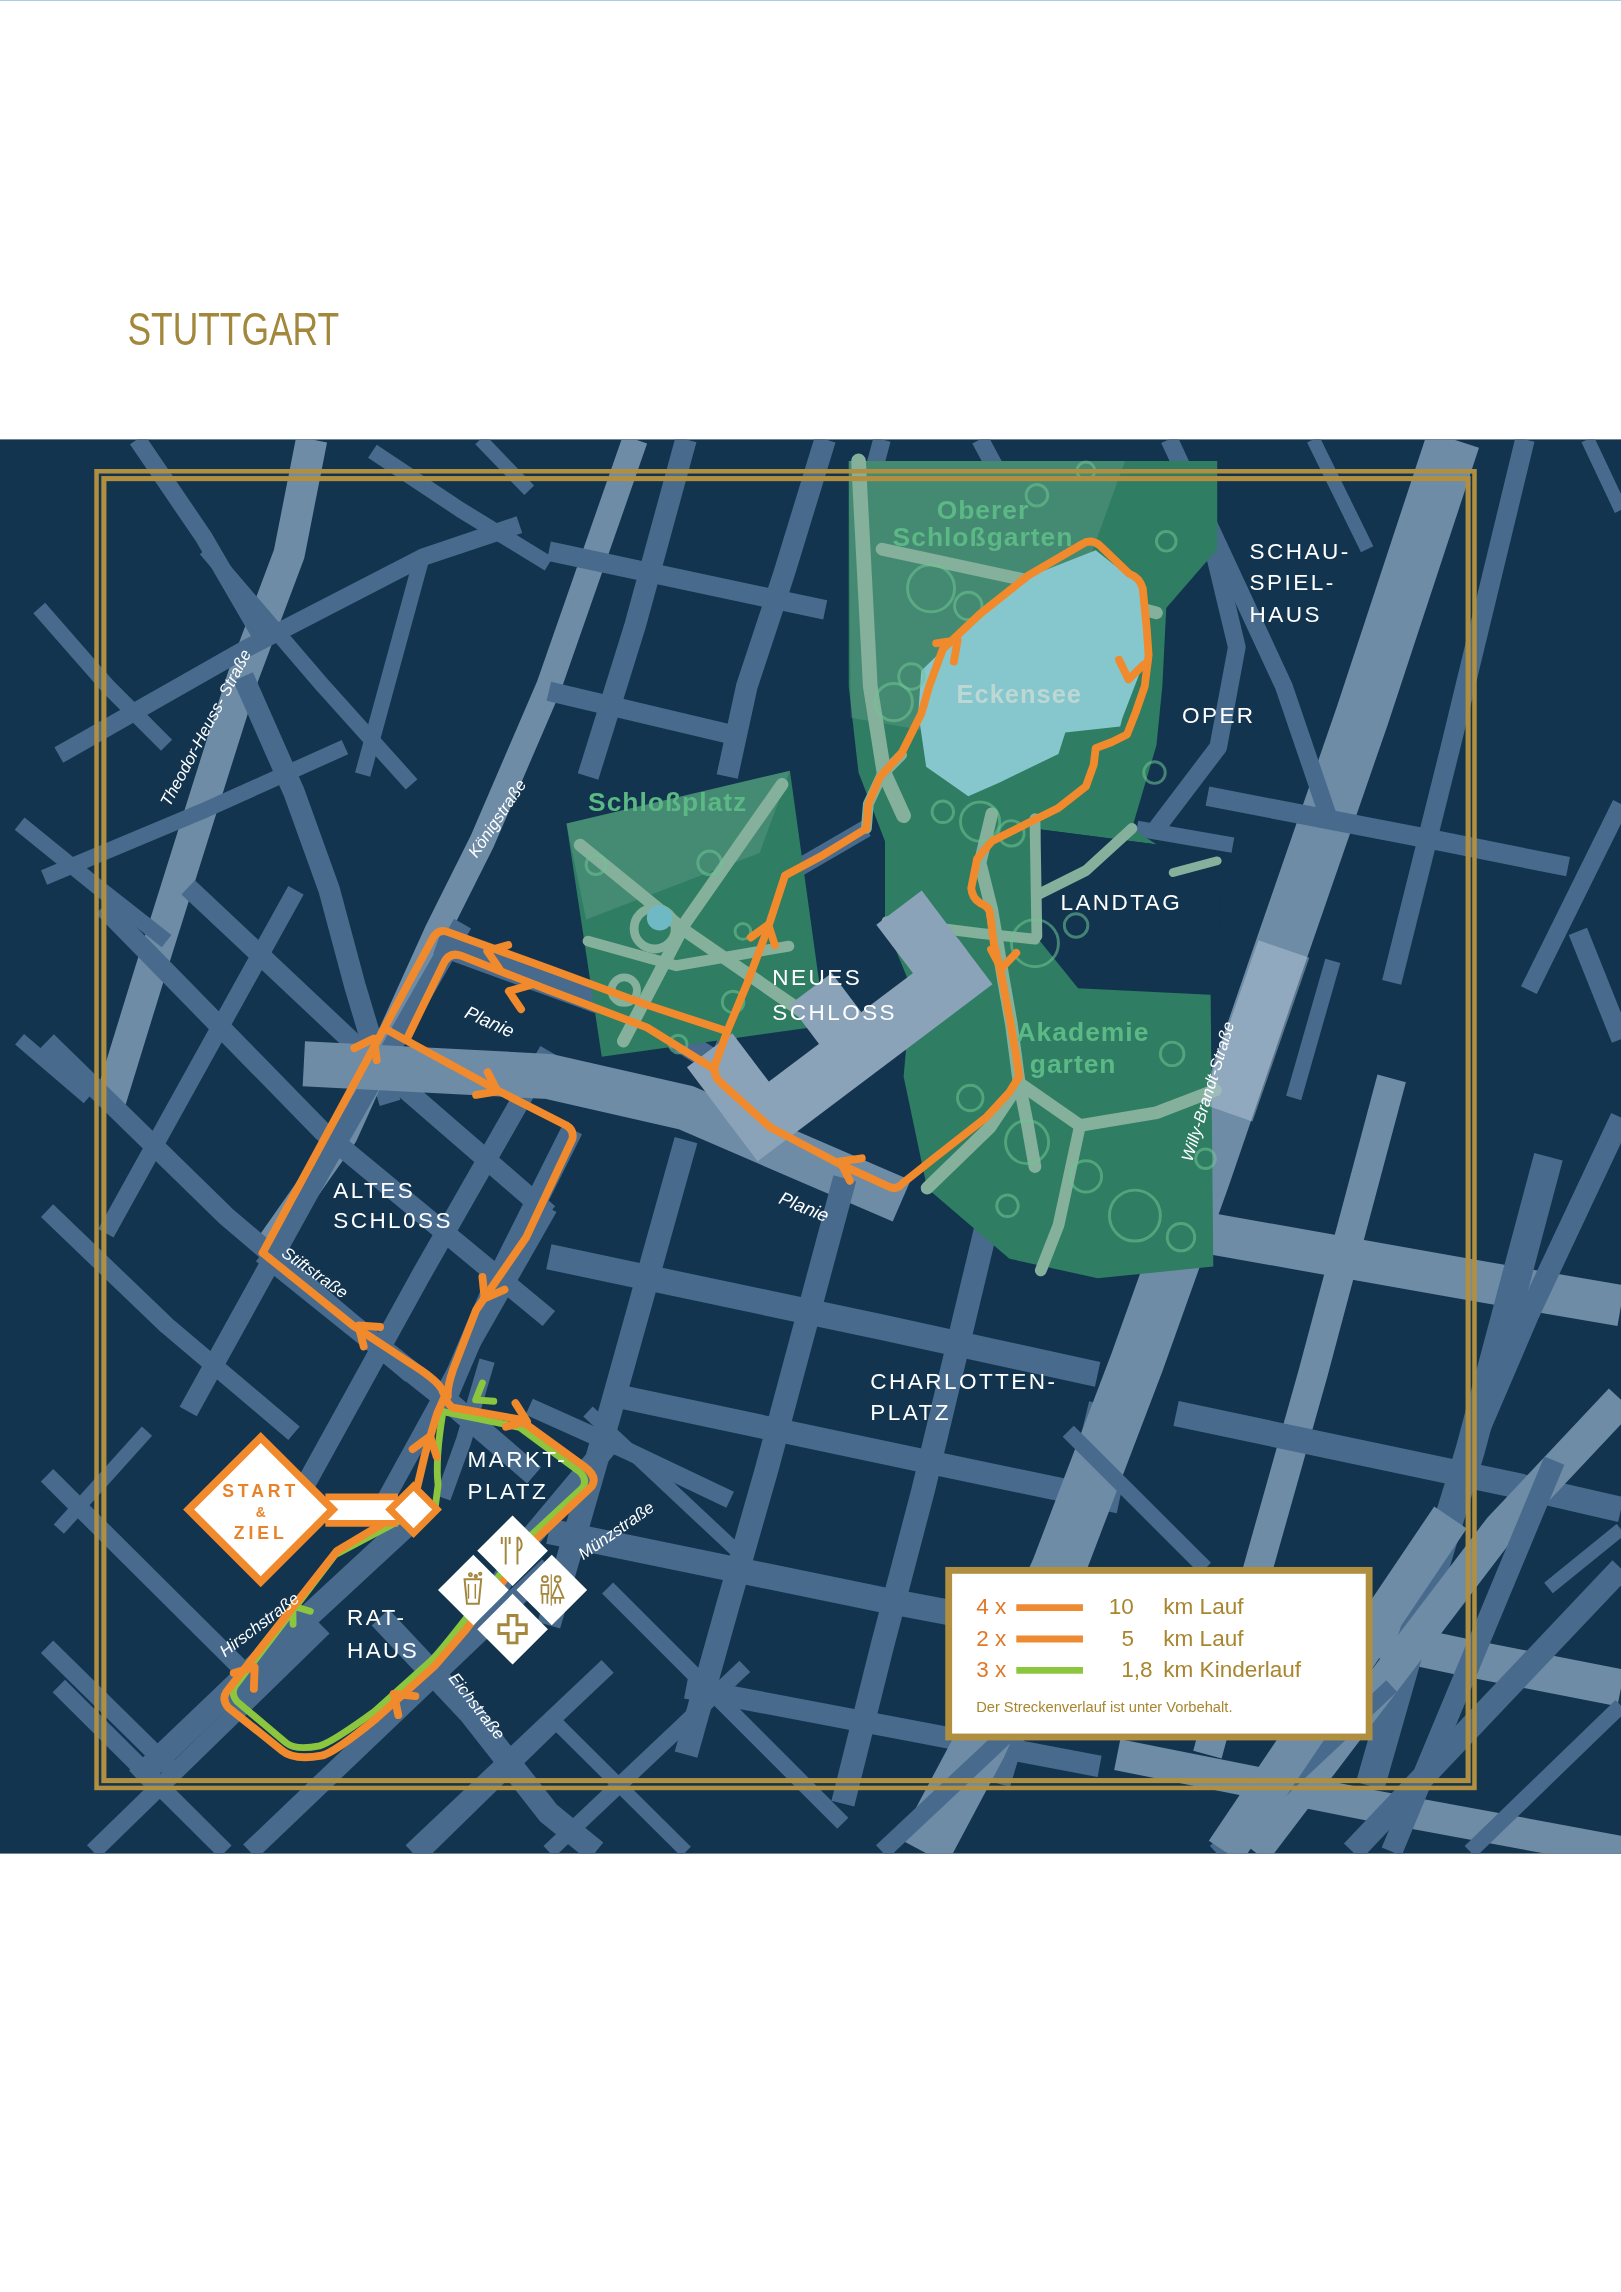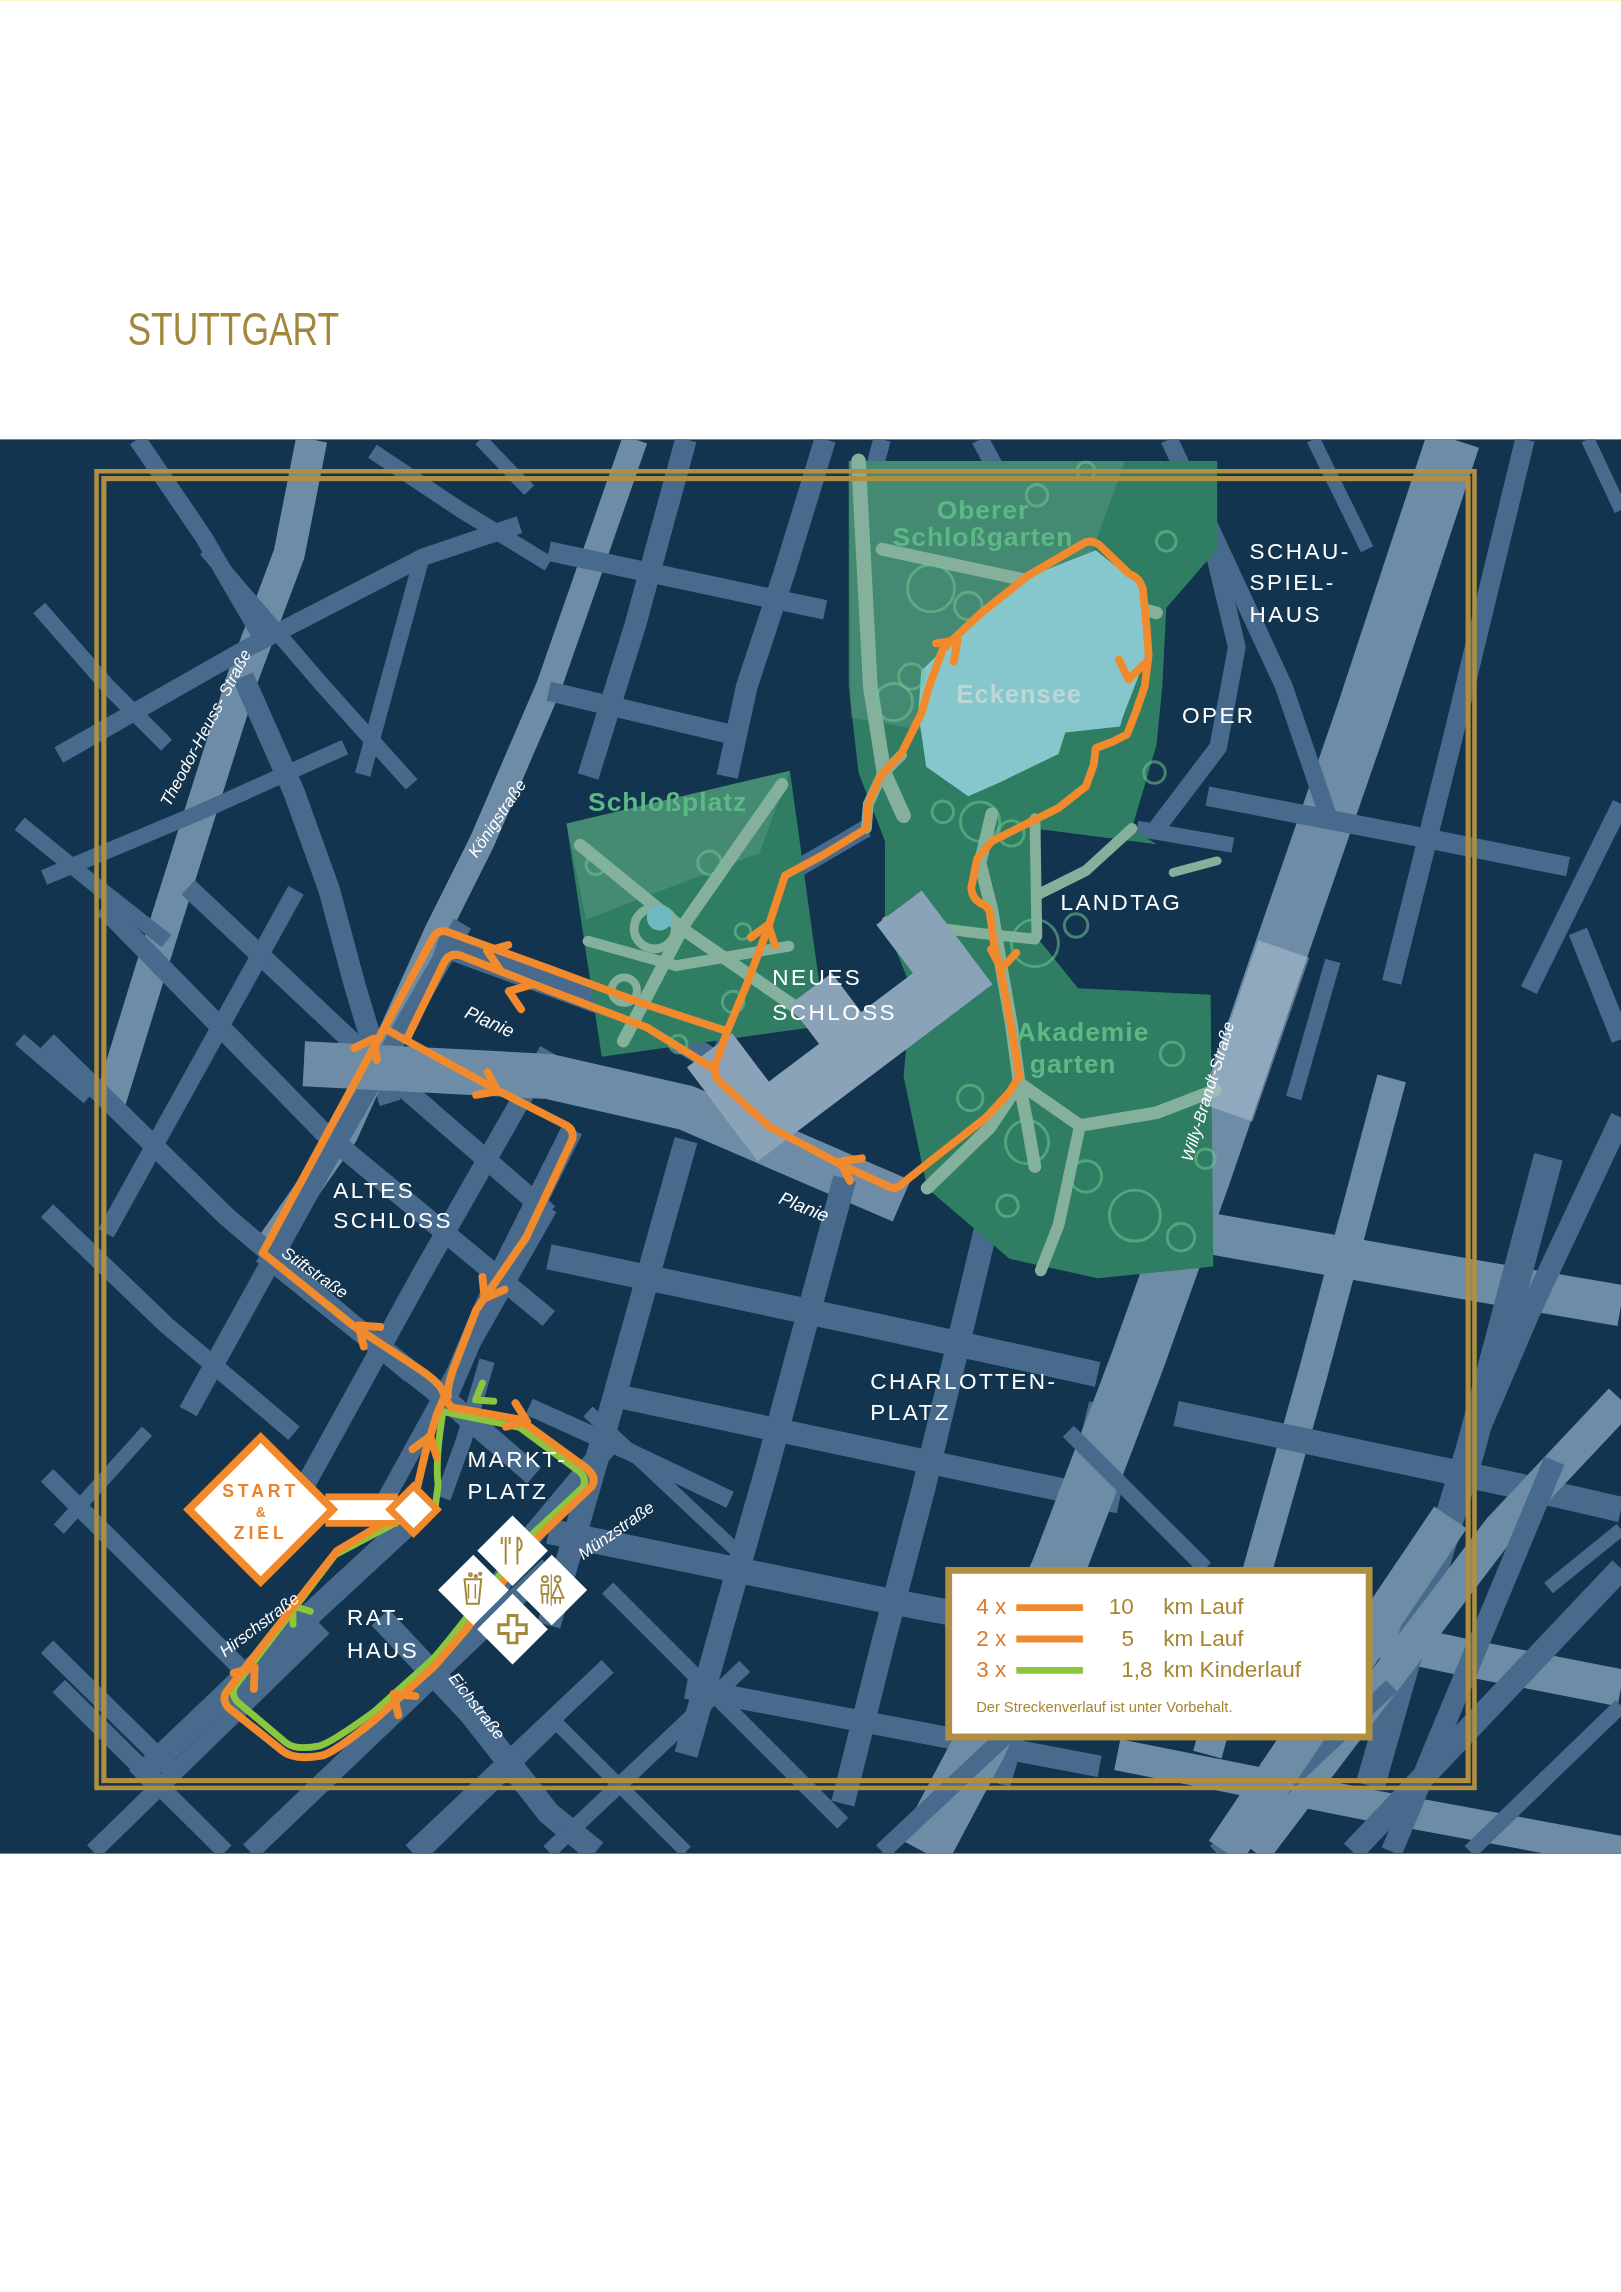--- a/index.html
+++ b/index.html
@@ -1,16 +1,16 @@
 <!DOCTYPE html>
 <html><head>
 <meta charset="utf-8">
 <style>
 html,body{margin:0;padding:0;background:#ffffff;}
-#page{position:relative;width:1621px;height:2293px;background:#fde047;font-family:"Liberation Sans",sans-serif;}
+#page{position:relative;width:1621px;height:2293px;background:#0369a1;font-family:"Liberation Sans",sans-serif;}
 svg{position:absolute;left:0;top:0;}
 </style>
 </head>
 <body>
 <div id="page">
 <svg width="1621" height="2293" viewBox="0 0 1654 2339">
 <defs>
         <clipPath id="mapclip">
           <rect x="0" y="448" width="1654" height="1443"></rect>
         </clipPath>

